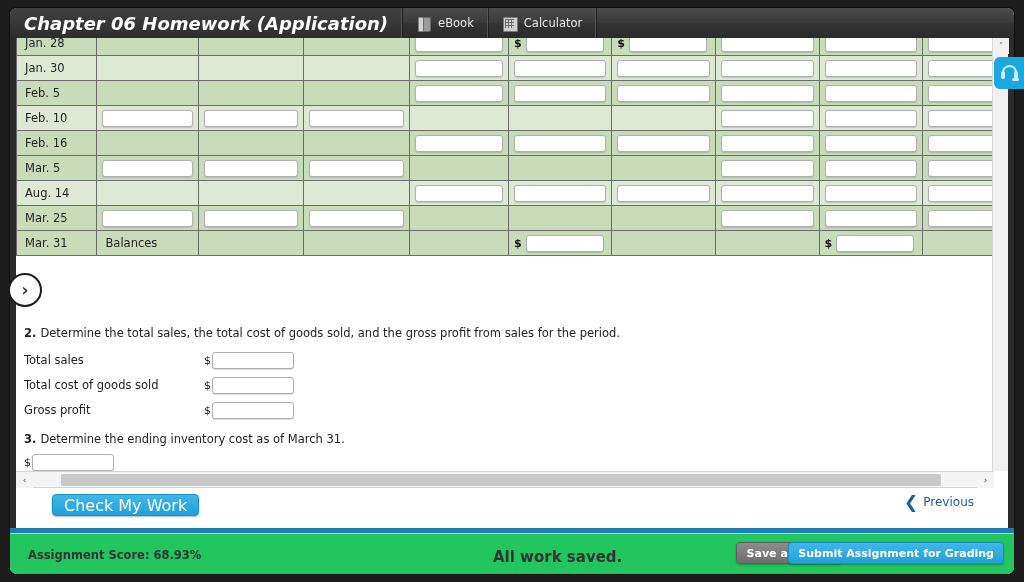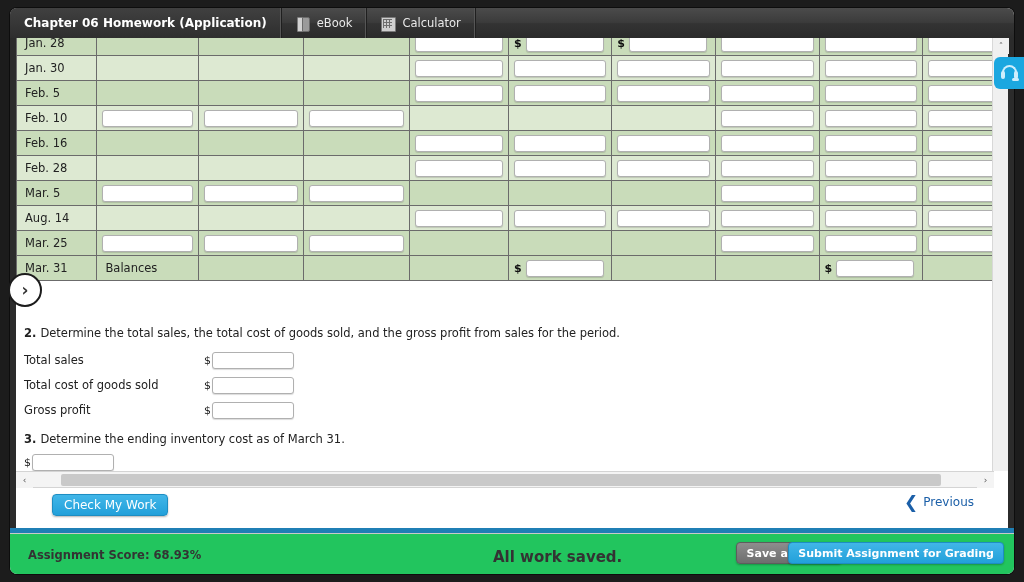--- a/index.html
+++ b/index.html
@@ -43,23 +43,24 @@
     gap: 8px;
     padding: 0 14px;
     color: #e9e9e9;
     font-size: 11.5px;
     border-right: 1px solid #1f1f1f;
     box-shadow: inset -1px 0 0 #565656;
     position: relative;
   }
   .tab.active {
     font-weight: bold;
-    font-size: 12px;
+    font-size: 18px;
     color: #ffffff;
     background: linear-gradient(to bottom, #404040 0%, #2e2e2e 100%);
+    font-style: italic;
   }
   .tab.filler {
     flex: 1;
     border-right: none;
     box-shadow: none;
   }
 
   .ico { display: inline-block; width: 13px; height: 13px; position: relative; }
   
   .ico-book::before {
@@ -233,21 +234,21 @@
   }
   .btn-check {
     position: absolute;
     left: 36px; top: 5px;
     height: 22px;
     padding: 0 11px;
     display: flex; align-items: center;
     background: linear-gradient(to bottom, #41b6e8 0%, #22a0da 100%);
     border: 1px solid #1d8dc2;
     border-radius: 4px;
-    color: #fff; font-size: 12px;
+    color: #fff; font-size: 16px;
     box-shadow: 0 1px 2px rgba(0,0,0,0.3);
     cursor: pointer;
   }
   .prev-link {
     position: absolute;
     right: 20px; top: 6px;
     display: flex; align-items: center; gap: 5px;
     color: #1b5fa8; font-size: 12px;
     cursor: pointer;
   }
@@ -567,56 +568,20 @@
                   <div class="cellwrap">
                     <input class="cell" style="">
                   </div>
                 </td>
                 <td class="inputcell">
                   <div class="cellwrap">
                     <input class="cell" style="">
                   </div>
                 </td>
               </tr>
-              <tr class="alt">
-                <td class="datecell">Feb. 28</td>
-                <td class="inputcell"></td>
-                <td class="inputcell"></td>
-                <td class="inputcell"></td>
-                <td class="inputcell">
-                  <div class="cellwrap">
-                    <input class="cell" style="">
-                  </div>
-                </td>
-                <td class="inputcell">
-                  <div class="cellwrap">
-                    <input class="cell" style="">
-                  </div>
-                </td>
-                <td class="inputcell">
-                  <div class="cellwrap">
-                    <input class="cell" style="">
-                  </div>
-                </td>
-                <td class="inputcell">
-                  <div class="cellwrap">
-                    <input class="cell" style="">
-                  </div>
-                </td>
-                <td class="inputcell">
-                  <div class="cellwrap">
-                    <input class="cell" style="">
-                  </div>
-                </td>
-                <td class="inputcell">
-                  <div class="cellwrap">
-                    <input class="cell" style="">
-                  </div>
-                </td>
-              </tr>
               <tr>
                 <td class="datecell">Mar. 5</td>
                 <td class="inputcell">
                   <div class="cellwrap">
                     <input class="cell" style="">
                   </div>
                 </td>
                 <td class="inputcell">
                   <div class="cellwrap">
                     <input class="cell" style="">

